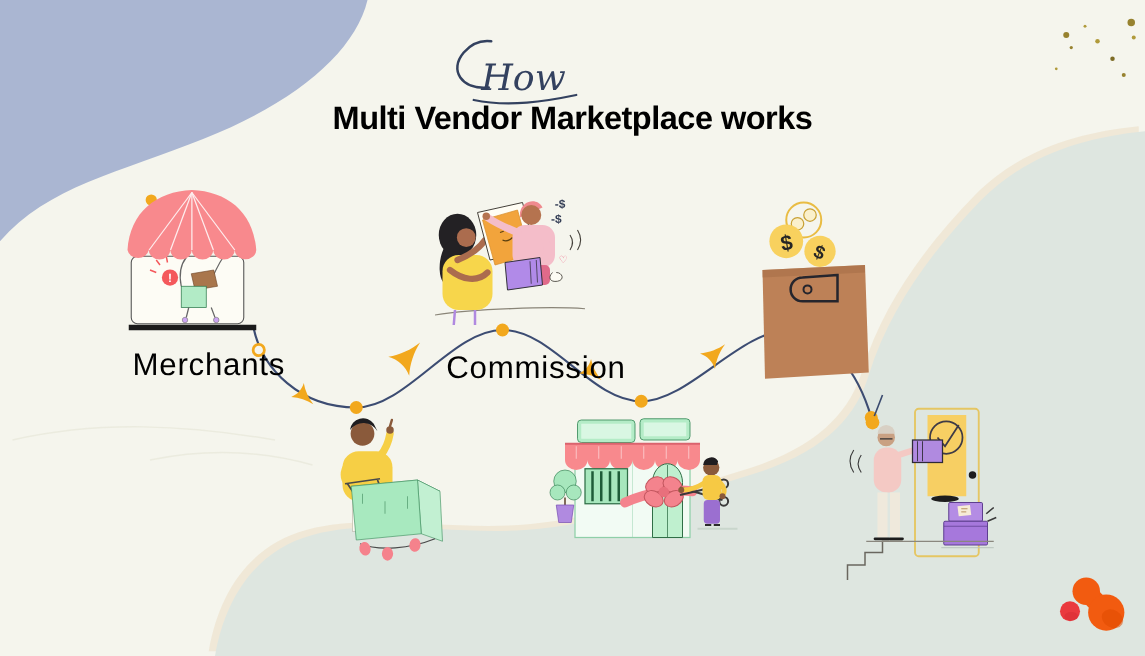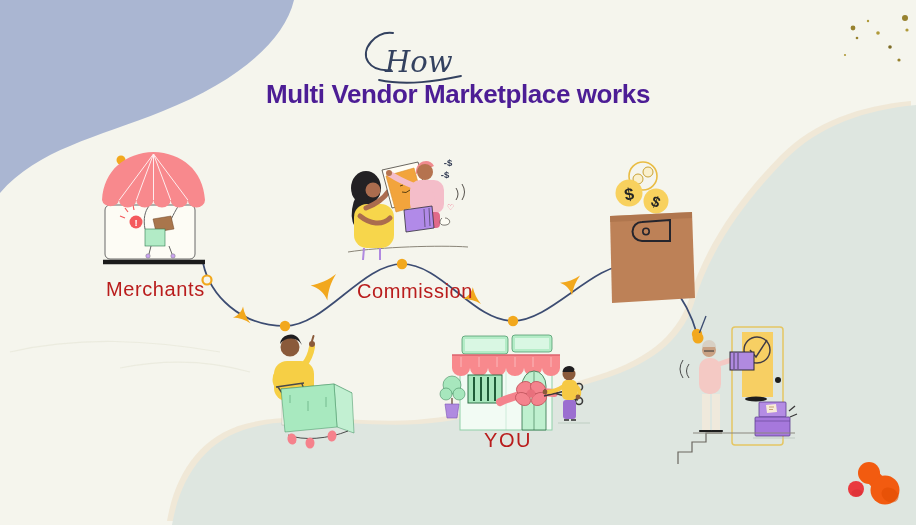--- a/index.html
+++ b/index.html
@@ -5,24 +5,24 @@
   html,body{margin:0;padding:0;background:#888;}
   .stage{
     position:relative;width:916px;height:525px;overflow:hidden;
     background:#f5f5ed;font-family:"Liberation Sans",sans-serif;
   }
   .stage svg{position:absolute;display:block;}
   .bg-layer{left:0;top:0;}
   .title-script{left:345px;top:26px;}
   .main-title{
     position:absolute;left:0;top:79px;width:916px;text-align:center;
-    font-size:26px;font-weight:800;letter-spacing:-0.4px;color:#4c1d95;
+    font-size:26px;font-weight:800;letter-spacing:-0.4px;color:#000000;
   }
   .stage-label{
-    position:absolute;font-size:20px;font-weight:400;color:#b91c1c;letter-spacing:0.6px;
+    position:absolute;font-size:25px;font-weight:400;color:#000000;letter-spacing:0.6px;
   }
   .label-merchants{left:106px;top:278px;}
   .label-commission{left:357px;top:280px;}
   .label-you{left:458px;top:429px;width:100px;text-align:center;letter-spacing:1.5px;}
   .svg-merchant{left:95px;top:145px;}
   .svg-commission{left:330px;top:148px;}
   .svg-payout{left:602px;top:152px;}
   .svg-path{left:0;top:0;pointer-events:none;}
   .svg-cart{left:248px;top:323px;}
   .svg-shop{left:438px;top:328px;}
@@ -256,21 +256,20 @@
       <line x1="120" y1="95" x2="152" y2="95" stroke="#c9d6cc" stroke-width="1.5"></line>
     </g>
     <g>
       <line x1="14" y1="88" x2="14" y2="70" stroke="#5a3e28" stroke-width="1.2"></line>
       <circle cx="14" cy="57" r="9" fill="#a7e7bd" stroke="#2f7a4d" stroke-width="0.5"></circle>
       <circle cx="8" cy="66" r="6" fill="#a7e7bd" stroke="#2f7a4d" stroke-width="0.5"></circle>
       <circle cx="21" cy="66" r="6" fill="#a7e7bd" stroke="#2f7a4d" stroke-width="0.5"></circle>
       <polygon points="7,76 21,76 19,90 9,90" fill="#b08ae0" stroke="#7c54b5" stroke-width="0.6"></polygon>
     </g>
   </svg>
-  <div class="stage-label label-you">YOU</div>
 
   <svg class="svg-delivery" width="152" height="152" viewBox="0 0 152 152">
     <g>
       <line x1="26" y1="22" x2="33" y2="4" stroke="#3a4a6e" stroke-width="1.3"></line>
       <circle cx="25" cy="26" r="5.5" fill="#f2a81d"></circle>
     </g>
     <g>
       <rect x="59" y="15" width="51" height="118" rx="3" fill="none" stroke="#e5c663" stroke-width="1.5"></rect>
       <rect x="69" y="20" width="31" height="65" fill="#f7cf63"></rect>
       <circle cx="84" cy="38" r="13" fill="none" stroke="#3f3b46" stroke-width="1.4"></circle>

